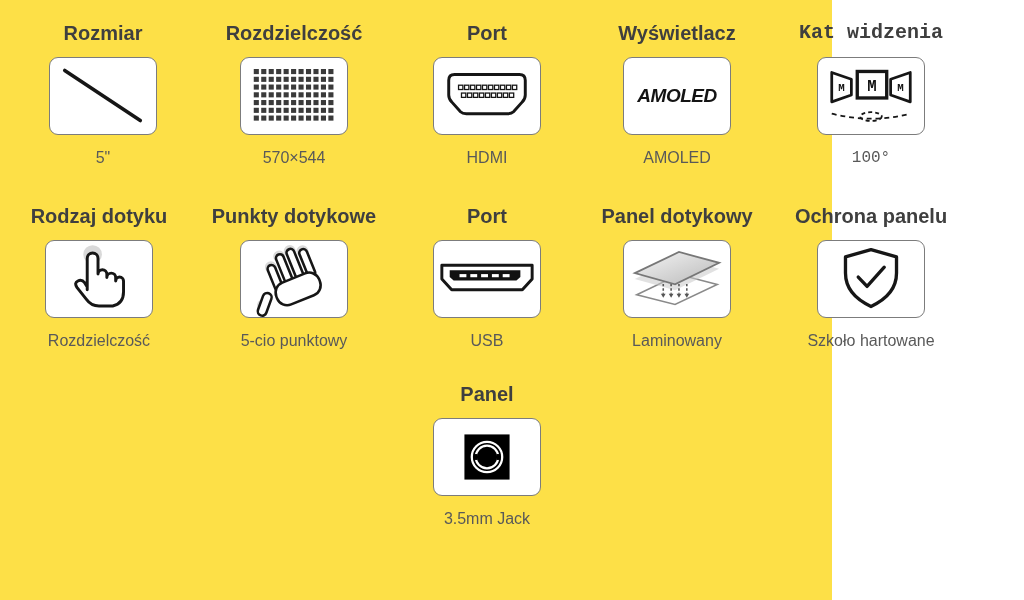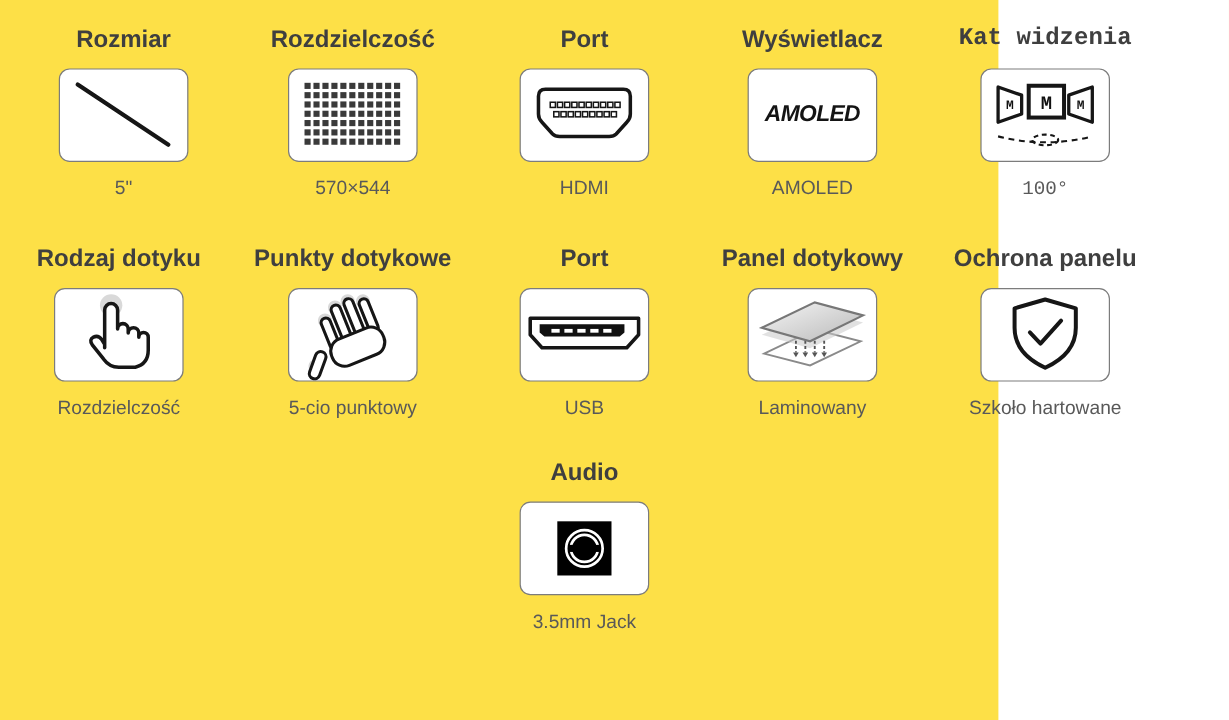--- a/index.html
+++ b/index.html
@@ -261,21 +261,21 @@
           <polygon points="53.6,54 58.4,54 56,58"></polygon>
             <polygon points="61.6,54 66.4,54 64,58"></polygon>
         </g>
         <path d="M11,33 L56,11.5 L97,22.5 L52,44.5 Z" fill="url(#lg1)" stroke="#777" stroke-width="1.8"></path>
       </svg>
     </div>
     <div class="caption">Laminowany</div>
   </div>
 
   <div class="cell" style="left:392px;top:381px;">
-    <div class="title">Audio</div>
+    <div class="title">Panel</div>
     <div class="iconbox">
       <svg width="108" height="78" viewBox="0 0 108 78">
         <rect x="31" y="16" width="46" height="46" fill="#000"></rect>
         <circle cx="54" cy="39" r="15.5" fill="none" stroke="#fff" stroke-width="2.3"></circle>
         <circle cx="54" cy="39" r="11.5" fill="none" stroke="#fff" stroke-width="2.3"></circle>
         <rect x="40.5" y="36" width="4" height="6" fill="#000"></rect>
         <rect x="63.5" y="36" width="4" height="6" fill="#000"></rect>
       </svg>
     </div>
     <div class="caption">3.5mm Jack</div>

